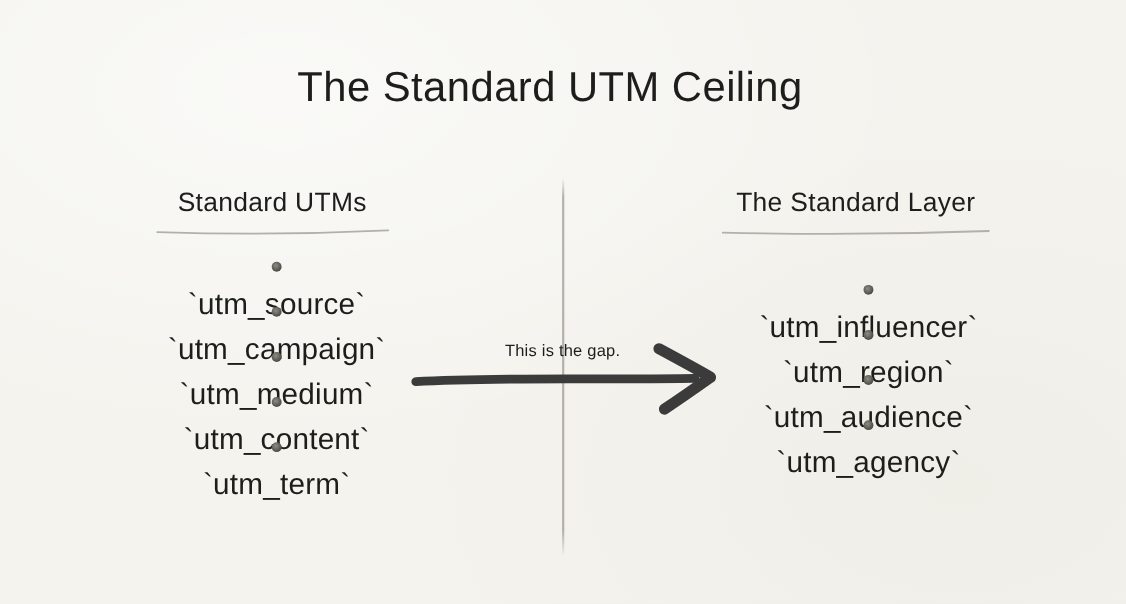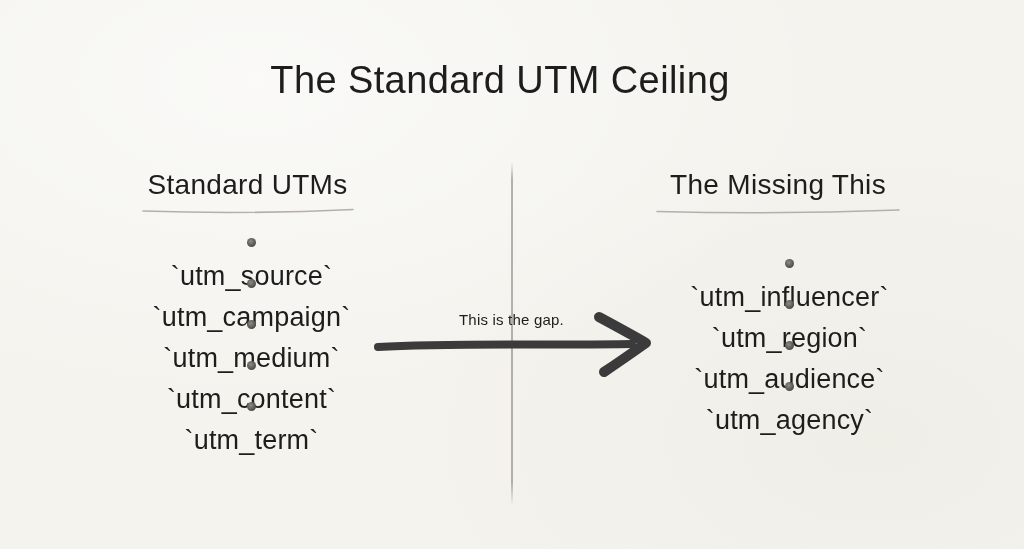--- a/index.html
+++ b/index.html
@@ -46,21 +46,21 @@
   }
 
   .column {
     position: absolute;
     top: 168px;
   }
   .column-left  { left: 120px; width: 255px; }
   .column-right { left: 650px; width: 256px; }
 
   .column-heading {
-    font-size: 28px;
+    font-size: 24px;
     font-weight: 500;
     text-align: center;
     line-height: 34px;
     letter-spacing: 0.3px;
   }
 
   .heading-underline {
     display: block;
     margin: 3px auto 0;
   }
@@ -142,21 +142,21 @@
         <span>`utm_content`</span>
       </li>
       <li class="utm-item">
         <span class="bullet"></span>
         <span>`utm_term`</span>
       </li>
     </ul>
   </div>
 
   <div class="column column-right">
-    <div class="column-heading">The Missing This</div>
+    <div class="column-heading">The Standard Layer</div>
     <svg class="heading-underline" width="248" height="10" viewBox="0 0 248 10">
       <path d="M3 6.5 Q 124 9.5 245 5" fill="none" stroke="#b2b0a9" stroke-width="1.6" stroke-linecap="round"></path>
     </svg>
     <ul class="utm-list">
       <li class="utm-item">
         <span class="bullet"></span>
         <span>`utm_influencer`</span>
       </li>
       <li class="utm-item">
         <span class="bullet"></span>

